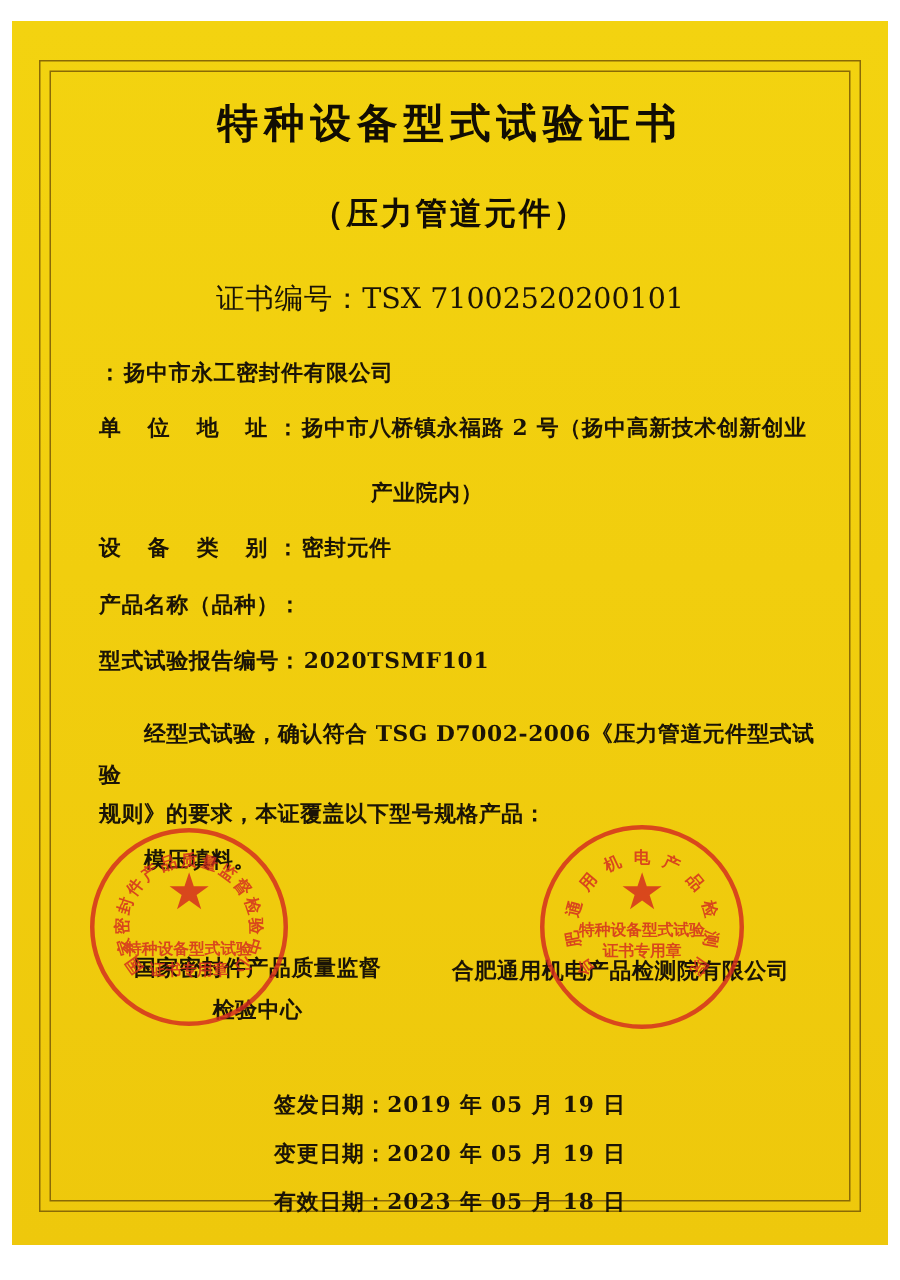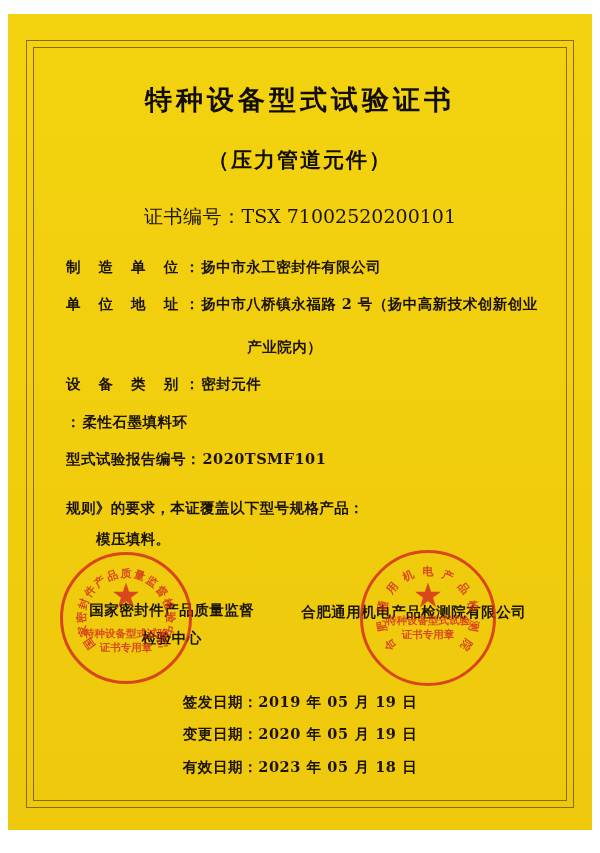--- a/index.html
+++ b/index.html
@@ -57,21 +57,20 @@
     right: 40px;
     bottom: 45px;
     color: #1b1406;
   }
   .title {
     text-align: center;
     font-family: "DejaVu Serif", serif;
     font-weight: bold;
     font-size: 27px;
     letter-spacing: 4px;
-    margin-top: 18px;
     color: #120d03;
   }
   .subtitle {
     text-align: center;
     font-family: "DejaVu Serif", serif;
     font-weight: bold;
     font-size: 21px;
     letter-spacing: 2px;
     margin-top: 28px;
     color: #120d03;
@@ -253,54 +252,54 @@
       <div class="title">特种设备型式试验证书</div>
       <div class="subtitle">（压力管道元件）</div>
 
       <div class="certno">
         <span>证书编号：</span><span class="num">TSX 71002520200101</span>
       </div>
 
       <div class="fields">
 
         <div class="field-row">
-          <span class="field-label spaced">制 造 单 位</span>
           <span class="field-sep">：</span>
           <span class="field-value">扬中市永工密封件有限公司</span>
         </div>
 
         <div class="field-row">
           <span class="field-label spaced">单 位 地 址</span>
           <span class="field-sep">：</span>
           <span class="field-value">
             <span>扬中市八桥镇永福路 2 号（扬中高新技术创新创业</span>
             <span class="indent2">产业院内）</span>
           </span>
         </div>
 
         <div class="field-row">
           <span class="field-label spaced">设 备 类 别</span>
           <span class="field-sep">：</span>
           <span class="field-value">密封元件</span>
         </div>
 
         <div class="field-row">
-          <span class="field-sep">：</span>
-          <span class="field-value">柔性石墨填料环</span>
+          <span class="field-label">产品名称（品种）</span>
+          <span class="field-sep">：</span>
         </div>
 
         <div class="field-row">
           <span class="field-label">型式试验报告编号</span>
           <span class="field-sep">：</span>
           <span class="field-value">2020TSMF101</span>
         </div>
 
       </div>
 
       <div class="body-para">
+        <span class="first-line">经型式试验，确认符合 TSG D7002-2006《压力管道元件型式试验</span>
         <span>规则》的要求，本证覆盖以下型号规格产品：</span>
         <span class="item">模压填料。</span>
       </div>
 
       <div class="signers">
         <div class="signer-left">
           <div>国家密封件产品质量监督</div>
           <div>检验中心</div>
         </div>
         <div class="signer-right">

